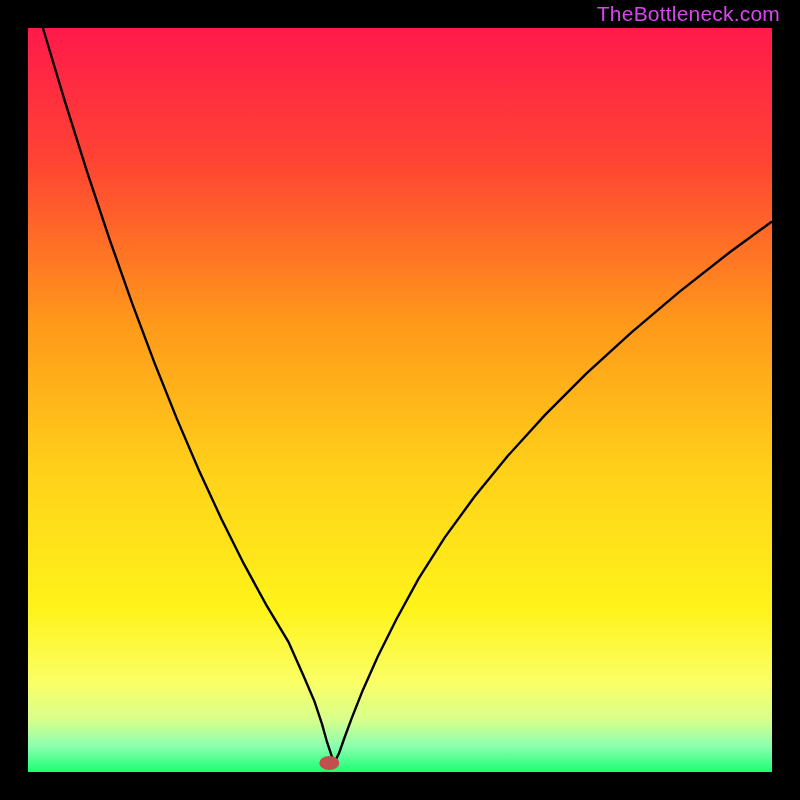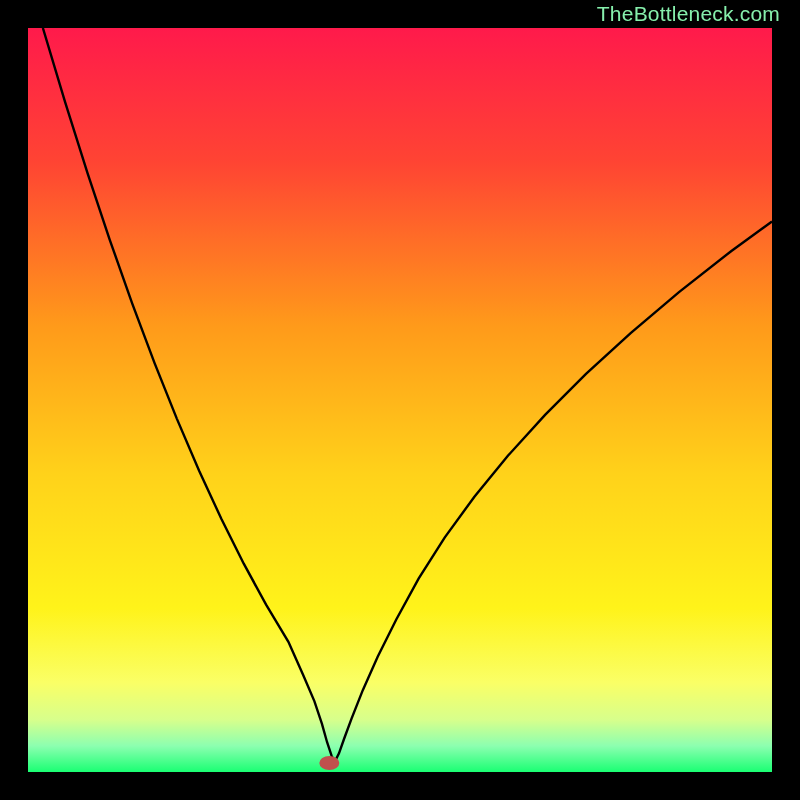--- a/index.html
+++ b/index.html
@@ -16,21 +16,21 @@
     top: 0;
     left: 0;
     width: 800px;
     height: 800px;
     background: #000;
   }
   .watermark {
     position: absolute;
     top: 2px;
     right: 20px;
-    color: #86efac;
+    color: #d946ef;
     font-size: 21px;
     font-weight: 500;
     letter-spacing: 0.2px;
     z-index: 10;
   }
   .plot-outer {
     position: absolute;
     left: 28px;
     top: 28px;
     width: 744px;

